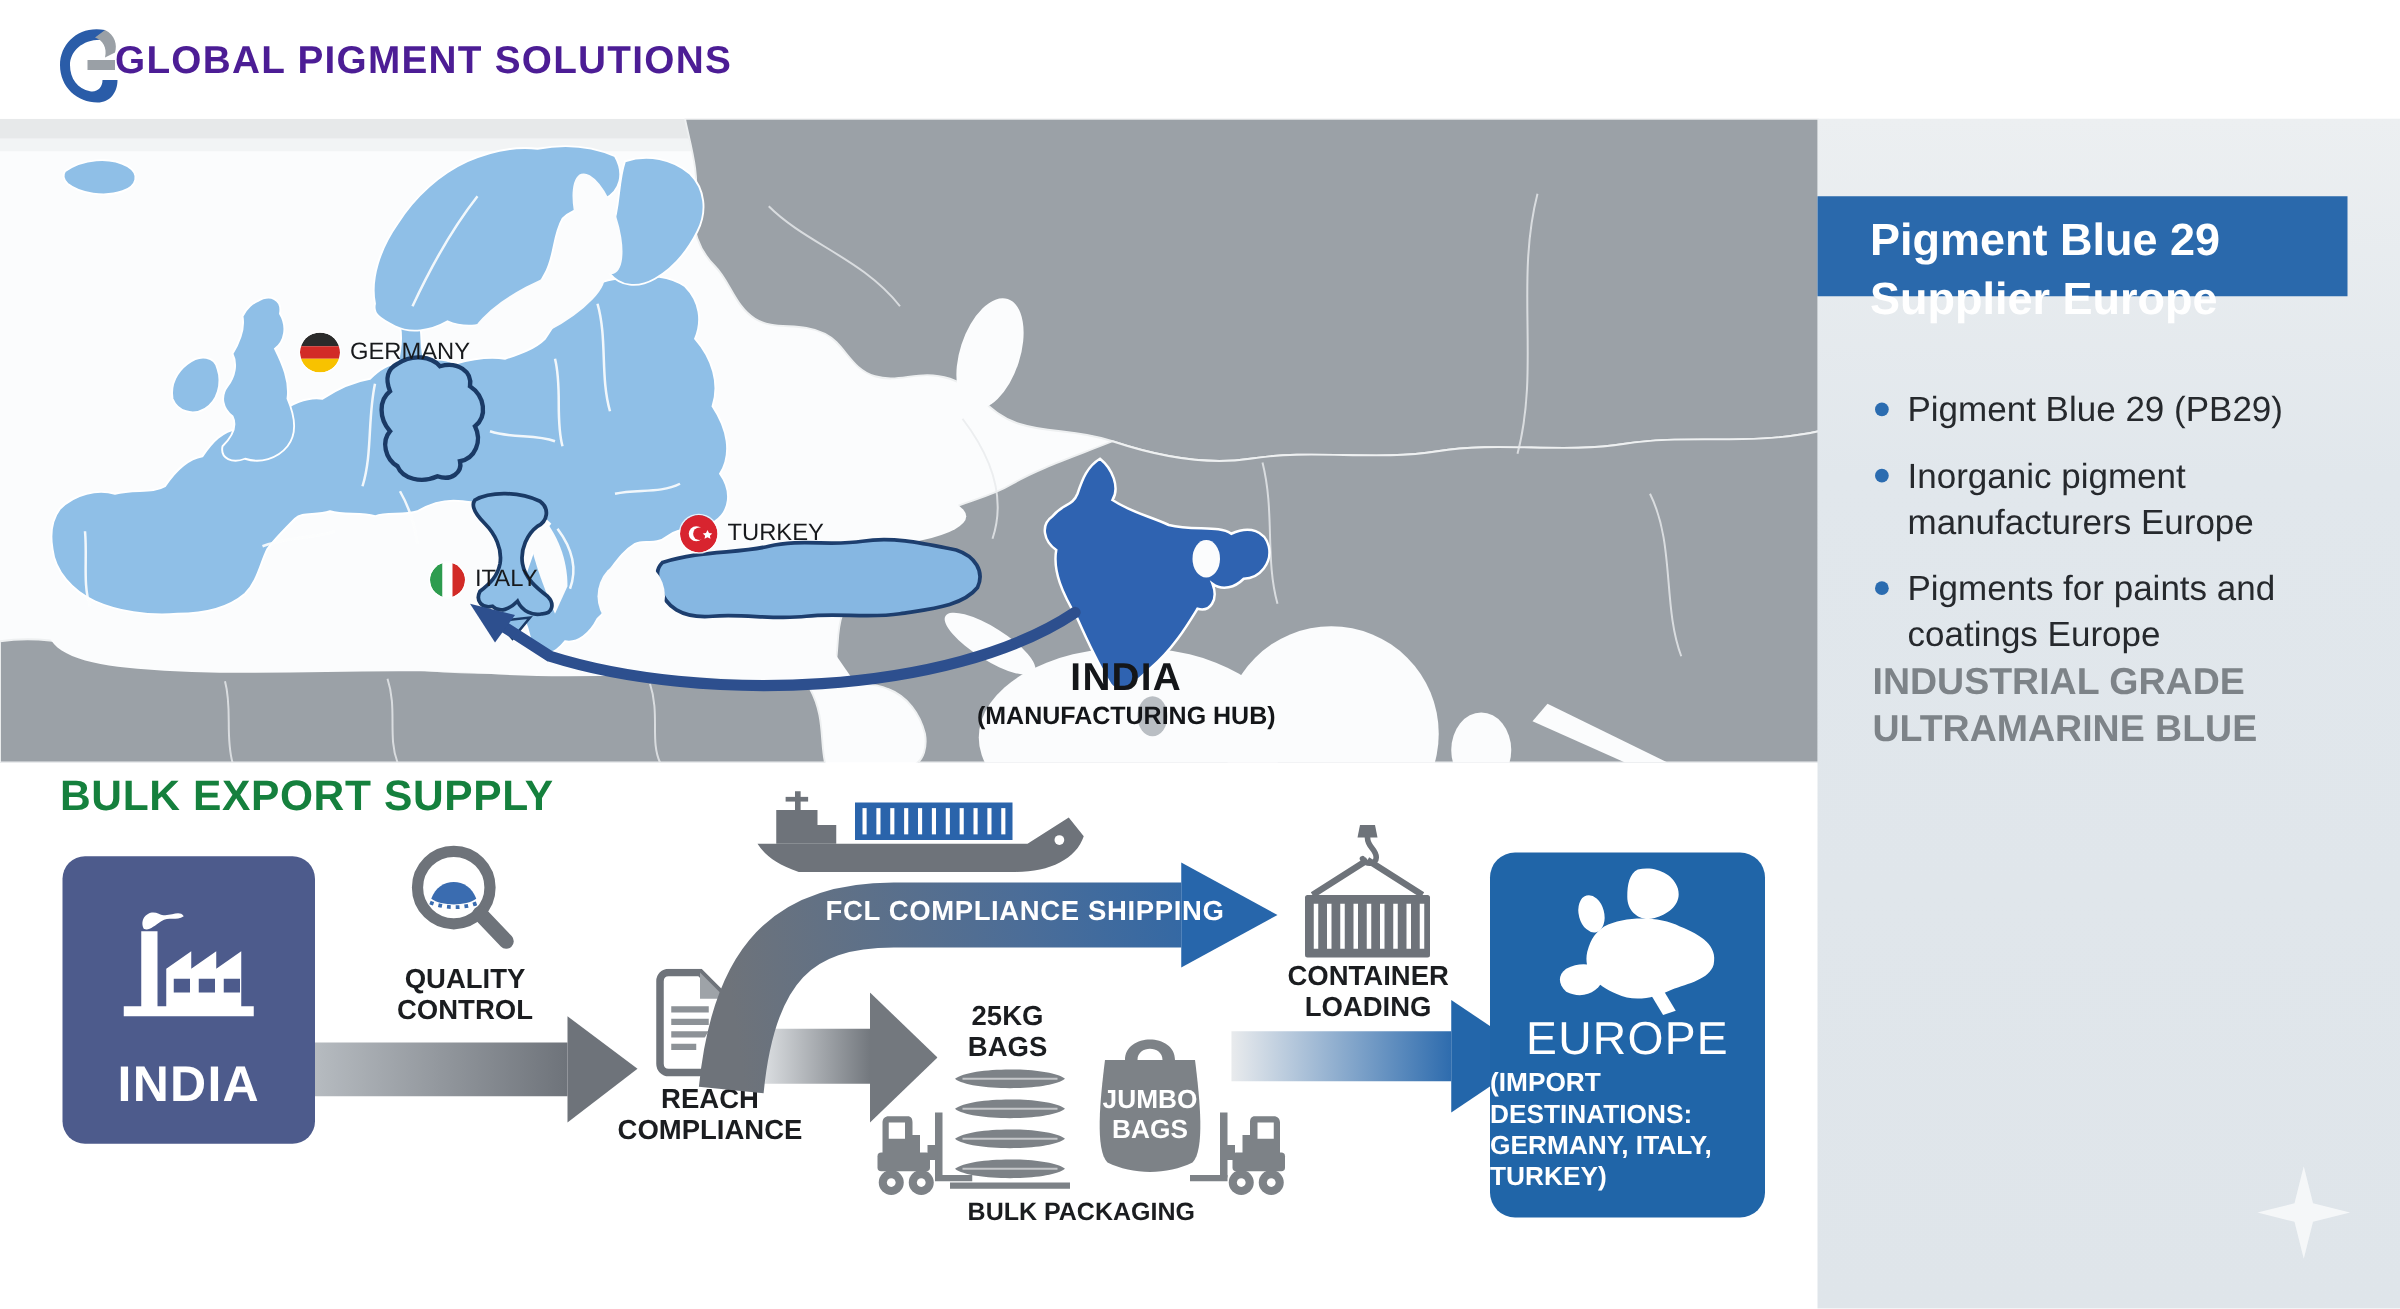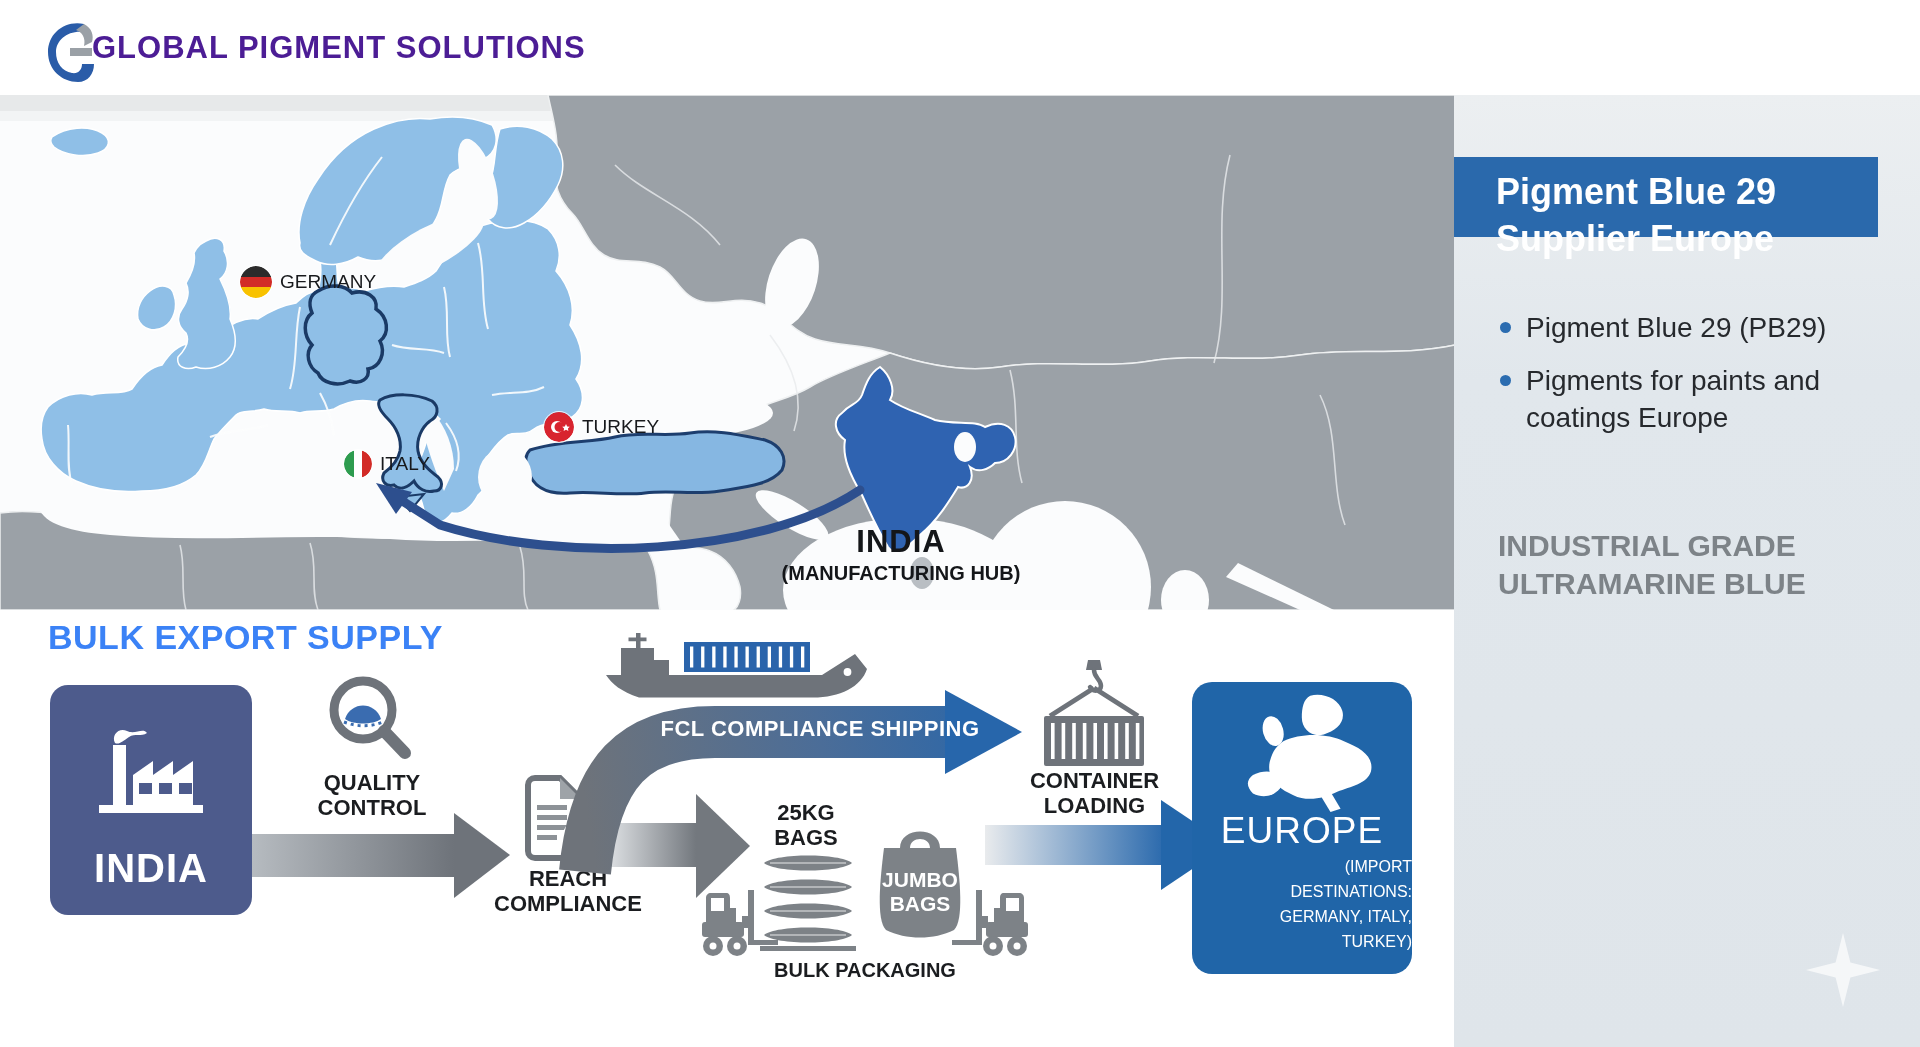--- a/index.html
+++ b/index.html
@@ -29,39 +29,39 @@
   .sparkle{position:absolute;left:352px;top:838px;opacity:.7;}
 
   
   .maplabel{display:flex;align-items:center;gap:8px;font-weight:normal;color:#17191c;font-size:19px;}
   .flag{border-radius:50%;box-shadow:0 0 0 1px rgba(255,255,255,.8);flex:0 0 auto;}
   .india-lbl{width:250px;text-align:center;color:#141619;}
   .india-lbl .l1{font-size:31px;font-weight:bold;letter-spacing:1px;}
   .india-lbl .l2{font-size:20px;font-weight:bold;margin-top:2px;}
 
   
-  .flow-heading{left:48px;top:618px;font-size:34px;font-weight:bold;color:#3b82f6;letter-spacing:.5px;}
+  .flow-heading{left:48px;top:618px;font-size:34px;font-weight:bold;color:#15803d;letter-spacing:.5px;}
   .india-box{left:50px;top:685px;width:202px;height:230px;background:#4d5b8c;border-radius:18px;}
   .india-box .lbl{position:absolute;left:0;bottom:24px;width:100%;text-align:center;
                   color:#fff;font-size:40px;font-weight:bold;letter-spacing:1px;}
   .step-label{font-weight:bold;color:#1b1d20;font-size:22px;line-height:25px;}
   .qc-label{left:302px;top:770px;width:140px;}
   .reach-label{left:488px;top:866px;width:160px;}
   .bags25-label{left:746px;top:800px;width:120px;}
   .bulkpack-label{left:720px;top:958px;width:290px;font-size:20px;text-align:center;}
   .container-label{left:1022px;top:768px;width:145px;}
   .fcl-label{left:640px;top:716px;width:360px;text-align:center;color:#ffffff;
              font-size:22px;font-weight:bold;letter-spacing:.5px;}
   .jumbo-label{left:872px;top:868px;width:96px;text-align:center;color:#ffffff;
                font-size:21px;line-height:24px;font-weight:bold;}
   .europe-box{left:1192px;top:682px;width:220px;height:292px;background:#2065a8;border-radius:20px;}
   .europe-box .euname{position:absolute;left:0;top:128px;width:100%;text-align:center;
                       color:#fff;font-size:37px;font-weight:normal;letter-spacing:1px;}
-  .europe-box .eusub{position:absolute;left:0;top:172px;width:100%;text-align:right;
-                     color:#fff;font-size:16px;line-height:25px;font-weight:normal;}
+  .europe-box .eusub{position:absolute;left:0;top:172px;width:100%;text-align:left;
+                     color:#fff;font-size:21px;line-height:25px;font-weight:bold;}
 </style>
 </head>
 <body>
 
 <div class="stage">
 
   <div class="abs header">
     <svg class="abs" style="left:44px;top:18px" width="52" height="68" viewBox="0 0 52 68">
       <path d="M40,6 C20,2 4,16 4,34 C4,52 18,64 34,64 C44,64 50,56 50,46 L38,46 C38,52 34,56 28,55 C18,53 12,45 12,34 C12,22 24,12 40,14 Z" fill="#2a5ca8"></path>
       <path d="M40,6 C48,10 50,18 48,24 L40,28 C42,20 38,14 32,12 Z" fill="#9aa0a6"></path>
@@ -194,20 +194,21 @@
   <div class="abs india-lbl" style="left:776px;top:524px">
     <div class="l1">INDIA</div>
     <div class="l2">(MANUFACTURING HUB)</div>
   </div>
 
   <div class="abs sidebar">
     <div class="sb-title preline">Pigment Blue 29
 Supplier Europe</div>
     <ul class="sb-bullets">
       <li>Pigment Blue 29 (PB29)</li>
+      <li>Inorganic pigment manufacturers Europe</li>
       <li>Pigments for paints and coatings Europe</li>
     </ul>
     <div class="sb-note preline">INDUSTRIAL GRADE
 ULTRAMARINE BLUE</div>
     <svg class="sparkle" width="74" height="74" viewBox="0 0 100 100">
       <polygon points="50,0 60,40 100,50 60,60 50,100 40,60 0,50 40,40" fill="#ffffff"></polygon>
     </svg>
   </div>
 
   <div class="abs flow-heading">BULK EXPORT SUPPLY</div>

